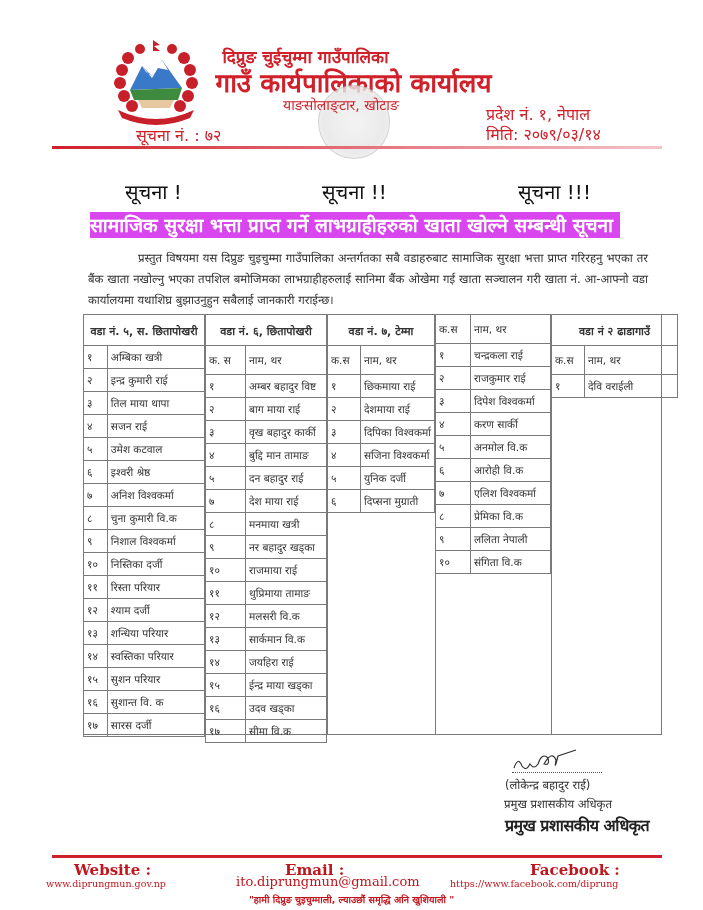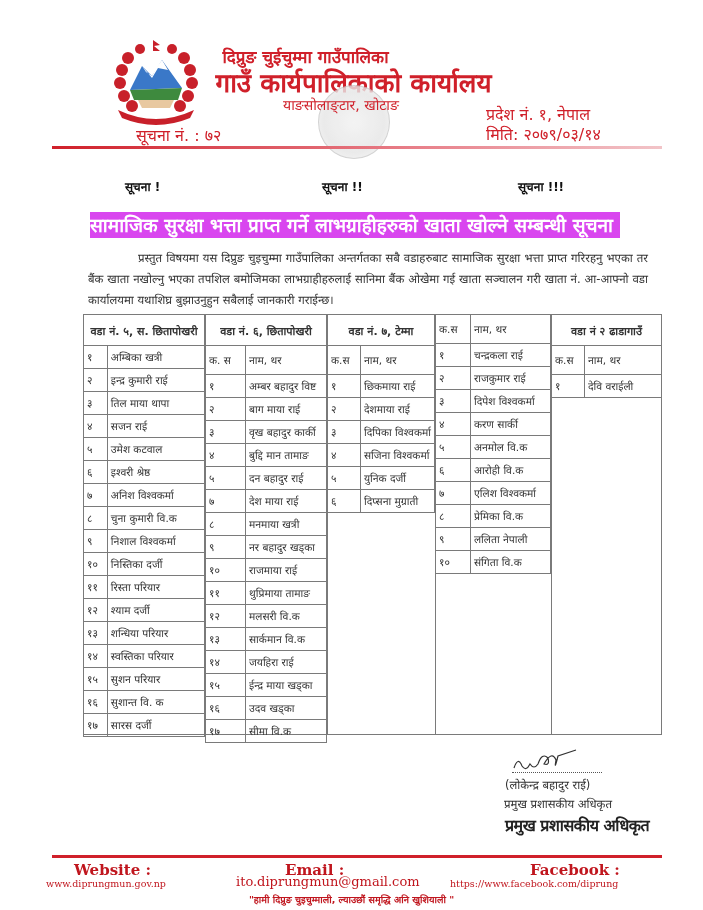--- a/index.html
+++ b/index.html
@@ -7,21 +7,21 @@
   .abs{position:absolute;}
   #emblem{left:108px;top:38px;width:96px;height:90px;}
   #org-sub{left:0;width:591px;top:45px;text-align:center;font-size:17px;font-weight:bold;color:#d0202a;padding-left:20px;box-sizing:border-box;}
   #org-main{left:0;width:703px;top:64px;text-align:center;font-size:26px;font-weight:bold;color:#d0202a;padding-left:4px;box-sizing:border-box;}
   #org-addr{left:0;width:642px;top:95px;text-align:center;font-size:14px;color:#d0202a;padding-left:40px;box-sizing:border-box;}
   #stamp{left:318px;top:85px;width:70px;height:72px;border-radius:50%;border:1px solid #c8c8c8;background:radial-gradient(circle,#f1f1f1 0%,#e6e6e6 60%,#f7f7f7 100%);opacity:.8;}
   #province{left:486px;top:103px;font-size:16px;color:#d0202a;}
   #date-line{left:486px;top:123px;font-size:16px;color:#d0202a;}
   #notice-no{left:100px;top:124px;font-size:16px;color:#d0202a;margin-left:36px;}
   #top-rule{left:52px;top:146px;width:610px;height:3px;background:linear-gradient(90deg,#d0202a,#e8808a 60%,#f2c4c8);}
-  .hd{top:178px;font-size:12px;font-weight:bold;color:#111;}
+  .hd{top:178px;font-size:20px;font-weight:normal;color:#111;}
   #hd1{left:125px;} #hd2{left:322px;} #hd3{left:518px;}
   #banner{left:90px;top:212px;width:530px;height:26px;background:#d946ef;color:#fff;font-size:19px;font-weight:bold;text-align:center;line-height:26px;white-space:nowrap;}
   #para{left:88px;top:248px;width:560px;font-size:11.5px;line-height:21px;text-align:justify;text-indent:50px;color:#333;}
   table.ward{position:absolute;border-collapse:collapse;font-size:10.5px;color:#333;}
   table.ward td{border:1px solid #7a7a7a;height:22px;padding:0 3px;white-space:nowrap;}
   table.ward td.wh{height:30px;text-align:center;font-weight:bold;font-size:11px;}
   #outer{left:83px;top:314px;width:579px;height:421px;border:1px solid #7a7a7a;box-sizing:border-box;}
   .vline{position:absolute;top:314px;height:421px;width:1px;background:#7a7a7a;}
   #sig{left:510px;top:748px;width:70px;height:30px;}
   #sig-dots{left:512px;top:772px;width:90px;border-top:1px dotted #555;}
@@ -311,21 +311,21 @@
         <tr>
           <td>९</td>
           <td>ललिता नेपाली</td>
         </tr>
         <tr>
           <td>१०</td>
           <td>संगिता वि.क</td>
         </tr>
       </tbody>
     </table>
-    <table class="ward" style="left: 551px; top: 314px; width: 111px;">
+    <table class="ward" style="left: 551px; top: 314px; width: 127px;">
       <tbody>
         <tr>
           <td class="wh" colspan="2">वडा नं २ ढाडागाउँ</td>
         </tr>
         <tr>
           <td style="width:26px;height:28px">क.स</td>
           <td style="height:28px">नाम, थर</td>
         </tr>
         <tr>
           <td>१</td>

